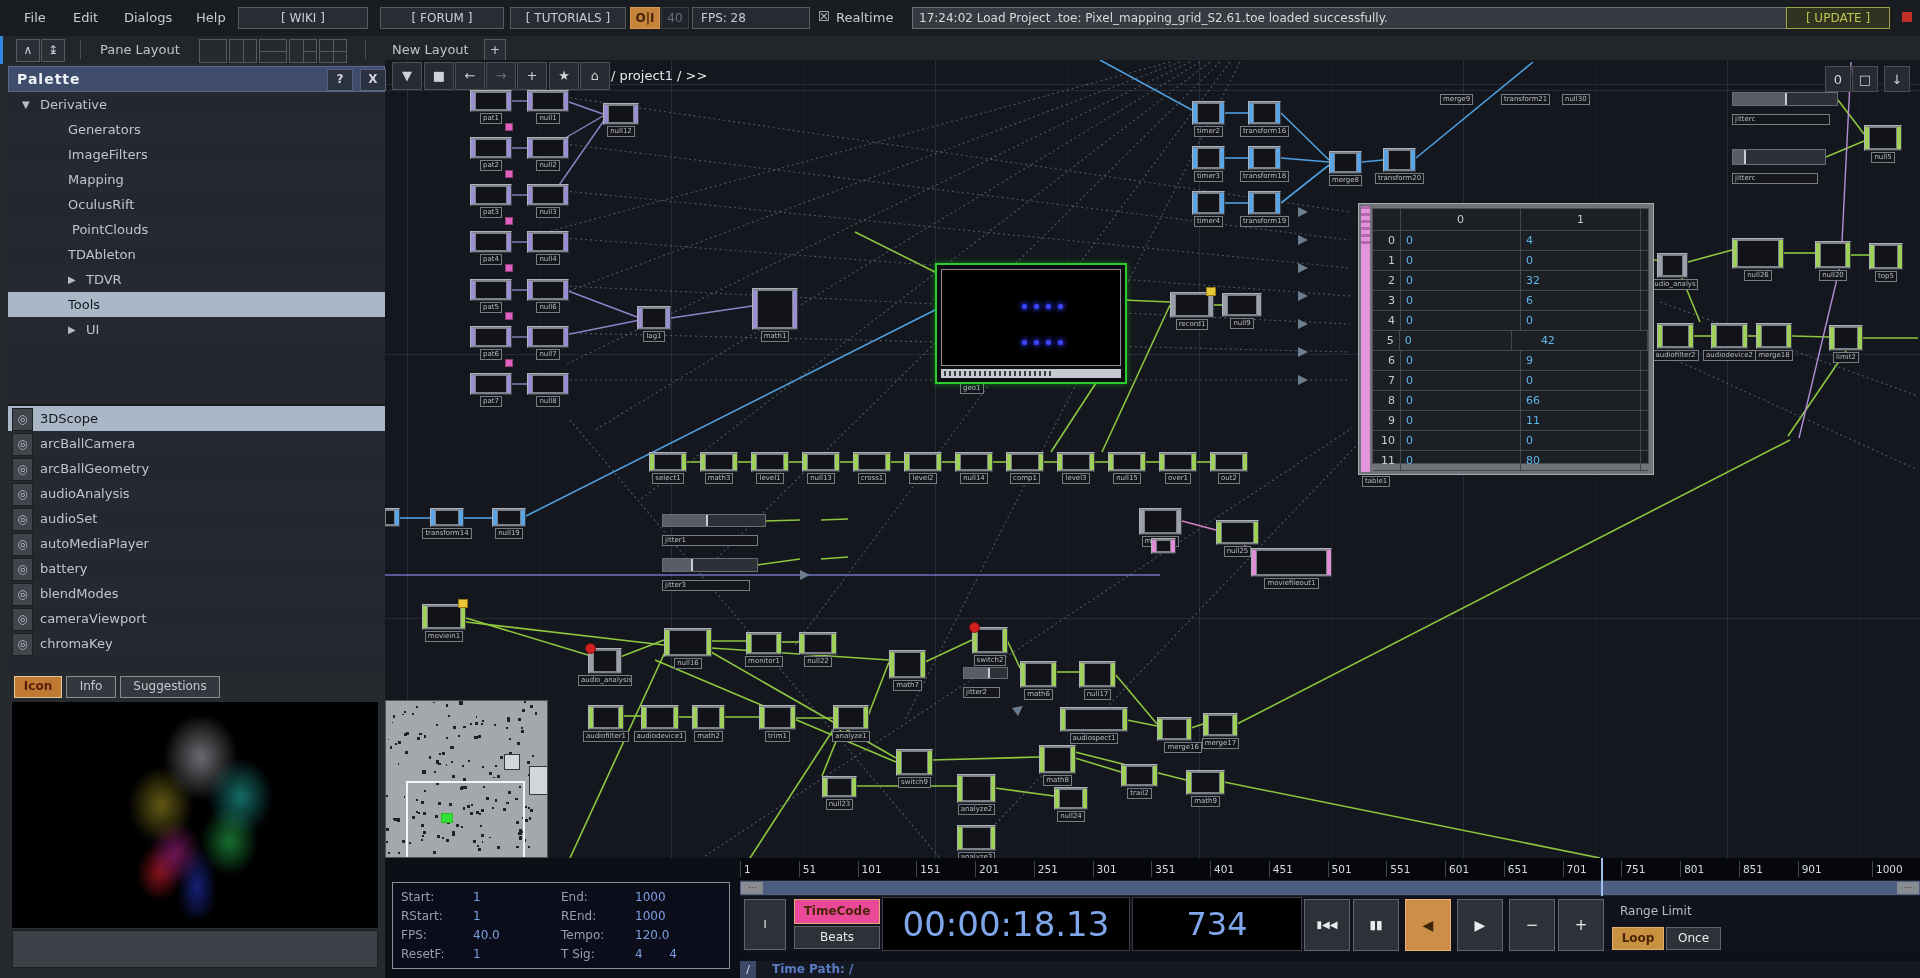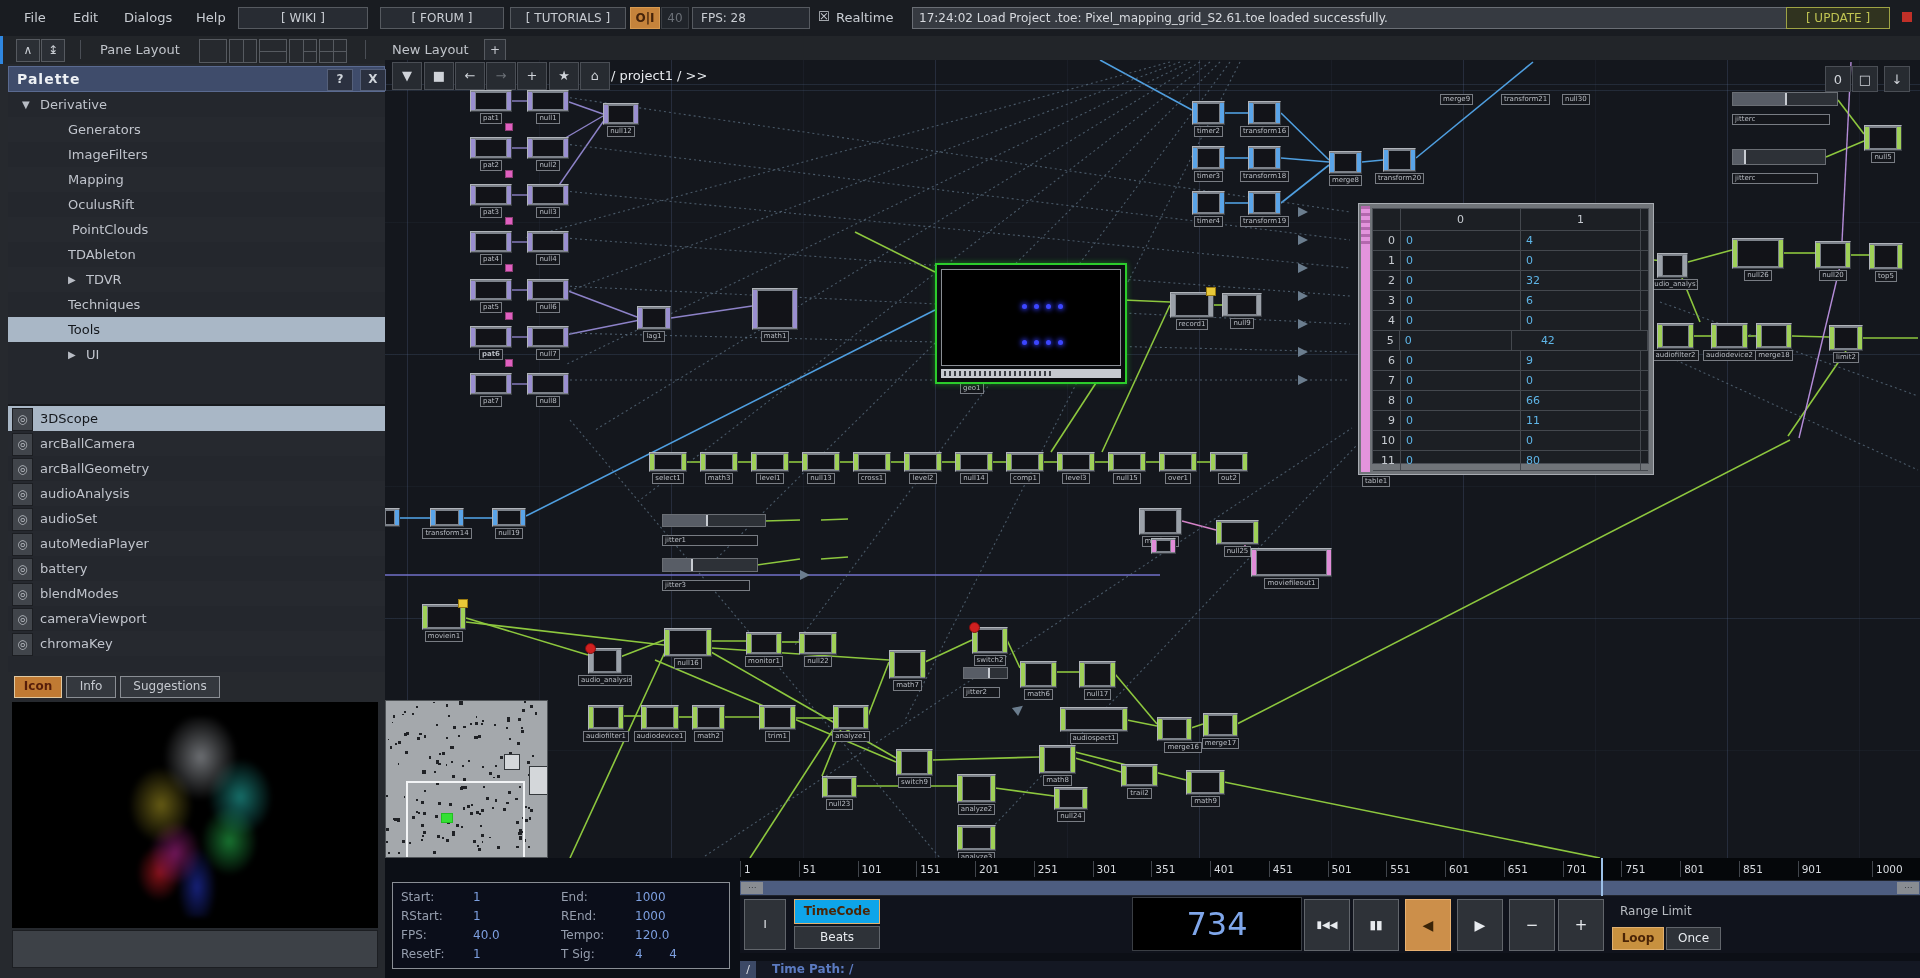--- a/index.html
+++ b/index.html
@@ -377,21 +377,21 @@
           <div class="cL"></div>
           <div class="cR"></div>
         </div>
         <div class="nlabel" style="left: 132px; top: 242px; width: 62px;"><span>null6</span></div>
         <div class="node n-p" style="left: 85px; top: 266px; width: 42px; height: 22px;">
           <div class="scr s-blue"></div>
           <div class="cL"></div>
           <div class="cR"></div>
           <div class="flag-pink" style="left: 34px; top: 32px;"></div>
         </div>
-        <div class="nlabel" style="left: 75px; top: 289px; width: 62px; font-weight: bold;"><span>pat6</span></div>
+        <div class="nlabel" style="left: 75px; top: 289px; width: 62px;"><span>pat6</span></div>
         <div class="node n-p" style="left: 142px; top: 266px; width: 42px; height: 22px;">
           <div class="scr s-blue"></div>
           <div class="cL"></div>
           <div class="cR"></div>
         </div>
         <div class="nlabel" style="left: 132px; top: 289px; width: 62px;"><span>null7</span></div>
         <div class="node n-p" style="left: 85px; top: 313px; width: 42px; height: 22px;">
           <div class="scr s-blue"></div>
           <div class="cL"></div>
           <div class="cR"></div>
@@ -1110,23 +1110,20 @@
         <div class="tree-row">
           <span style="position: absolute; left: 64px; text-align: center;">PointClouds</span>
         </div>
         <div class="tree-row">
           <span style="position: absolute; left: 60px;">TDAbleton</span>
         </div>
         <div class="tree-row">
           <span class="tree-arrow" style="left: 60px;">▶</span>
           <span style="position: absolute; left: 78px;">TDVR</span>
         </div>
-        <div class="tree-row">
-          <span style="position: absolute; left: 60px;">Techniques</span>
-        </div>
         <div class="tree-row sel">
           <span style="position: absolute; left: 60px;">Tools</span>
         </div>
         <div class="tree-row">
           <span class="tree-arrow" style="left: 60px;">▶</span>
           <span style="position: absolute; left: 78px;">UI</span>
         </div>
       </div>
     <div id="pal-list">
         <div class="list-row sel">
@@ -1205,22 +1202,23 @@
         <span class="tick" style="left: 1057.66px;">901</span>
         <span class="tick" style="left: 1132px;">1000</span>
       </div>
     <div id="rangebar">
       <span class="rhandle" style="left:1px">⋯</span>
       <span class="rhandle" style="right:1px">⋯</span>
     </div>
     <div id="playhead" style="left: 1216.4px; top: 0px; height: 38px;"></div>
     <div id="transport">
       <span class="tp-btn" style="left:4px;top:3px;width:40px;height:49px;line-height:49px;font-size:11px">I</span>
-      <span class="tp-btn" style="left:54px;top:3px;width:84px;height:23px;line-height:23px;font-size:12px;background:#0ea5e9;border-color:#e0b070;color:#4a2406;font-weight:bold">TimeCode</span>
+      <span class="tp-btn" style="left:54px;top:3px;width:84px;height:23px;line-height:23px;font-size:12px;background:#ec4899;border-color:#e0b070;color:#4a2406;font-weight:bold">TimeCode</span>
       <span class="tp-btn" style="left:54px;top:30px;width:84px;height:21px;line-height:21px;font-size:12px">Beats</span>
+      <span class="tp-display" style="left:142px;top:1px;width:246px;height:52px;line-height:52px;font-size:34px">00:00:18.13</span>
       <span class="tp-display" style="left:392px;top:1px;width:168px;height:52px;line-height:52px;font-size:32px">734</span>
       <span class="tp-btn" style="left:564px;top:3px;width:44px;height:50px;line-height:50px;font-size:10px">▮◀◀</span>
       <span class="tp-btn" style="left:613px;top:3px;width:44px;height:50px;line-height:50px;font-size:12px">▮▮</span>
       <span class="tp-btn" style="left:665px;top:3px;width:44px;height:50px;line-height:50px;font-size:14px;background:#cc8f4a;border-color:#e8b070;color:#3a2408">◀</span>
       <span class="tp-btn" style="left:717px;top:3px;width:44px;height:50px;line-height:50px;font-size:14px">▶</span>
       <span class="tp-btn" style="left:769px;top:3px;width:44px;height:50px;line-height:50px;font-size:15px">−</span>
       <span class="tp-btn" style="left:818px;top:3px;width:44px;height:50px;line-height:50px;font-size:15px">+</span>
       <span style="position:absolute;left:880px;top:8px;color:#b8bcc2;font-size:12px">Range Limit</span>
       <span class="tp-btn" style="left:872px;top:31px;width:50px;height:21px;line-height:21px;font-size:12px;background:#c8913f;border-color:#e0b070;color:#4a2406;font-weight:bold">Loop</span>
       <span class="tp-btn" style="left:926px;top:31px;width:53px;height:21px;line-height:21px;font-size:12px">Once</span>

